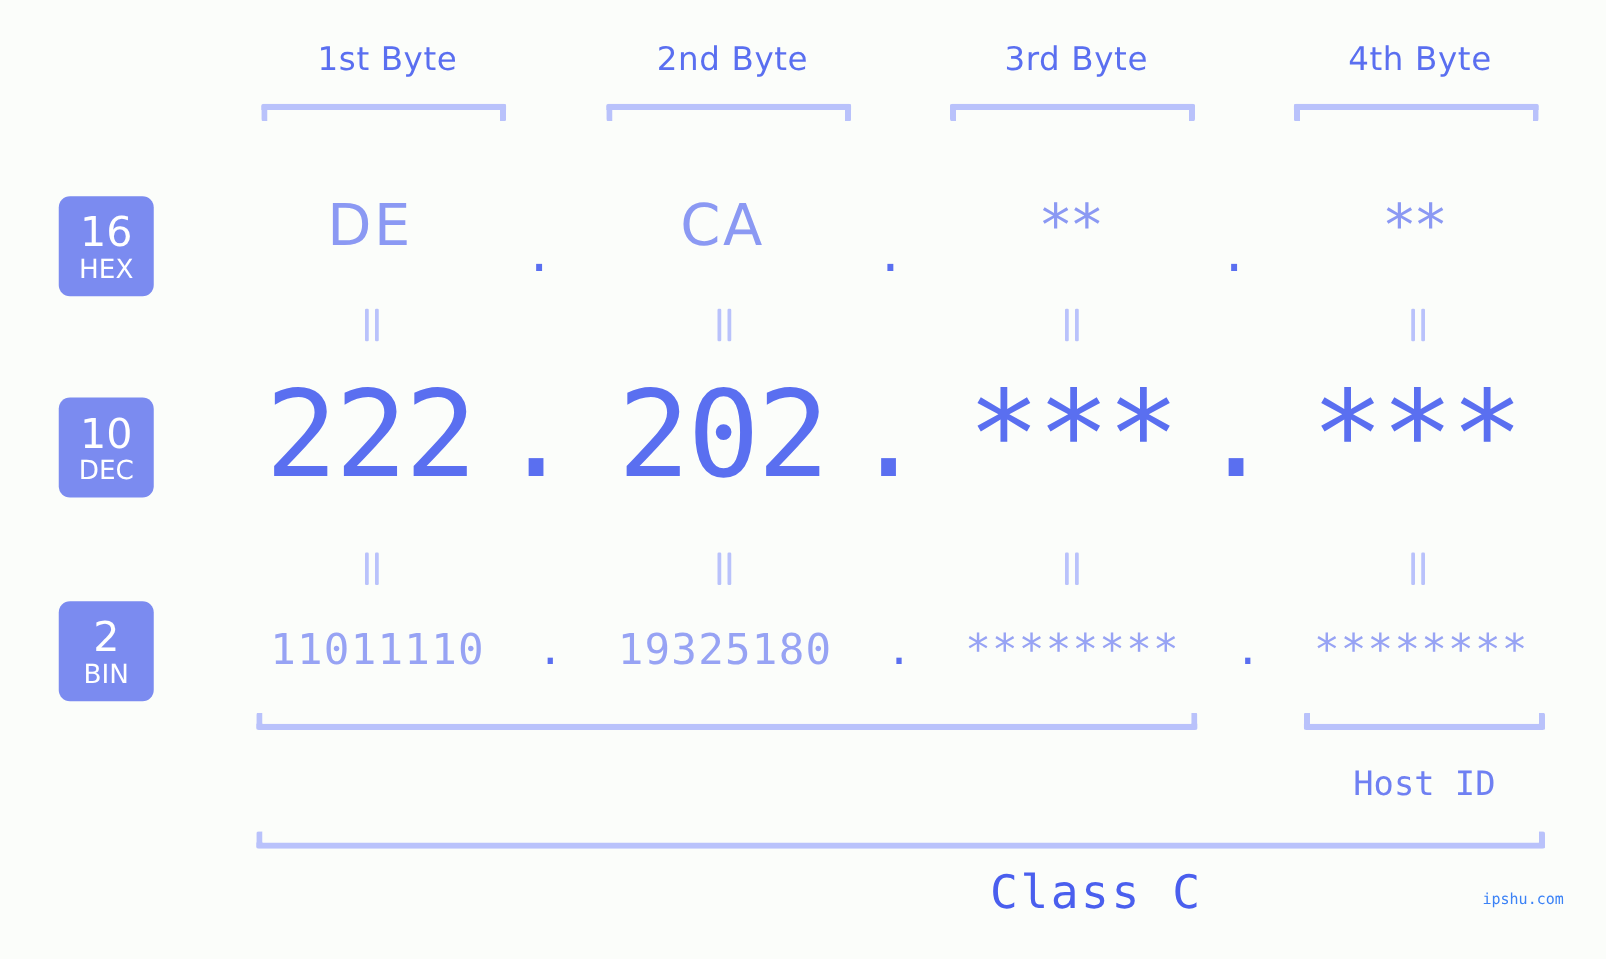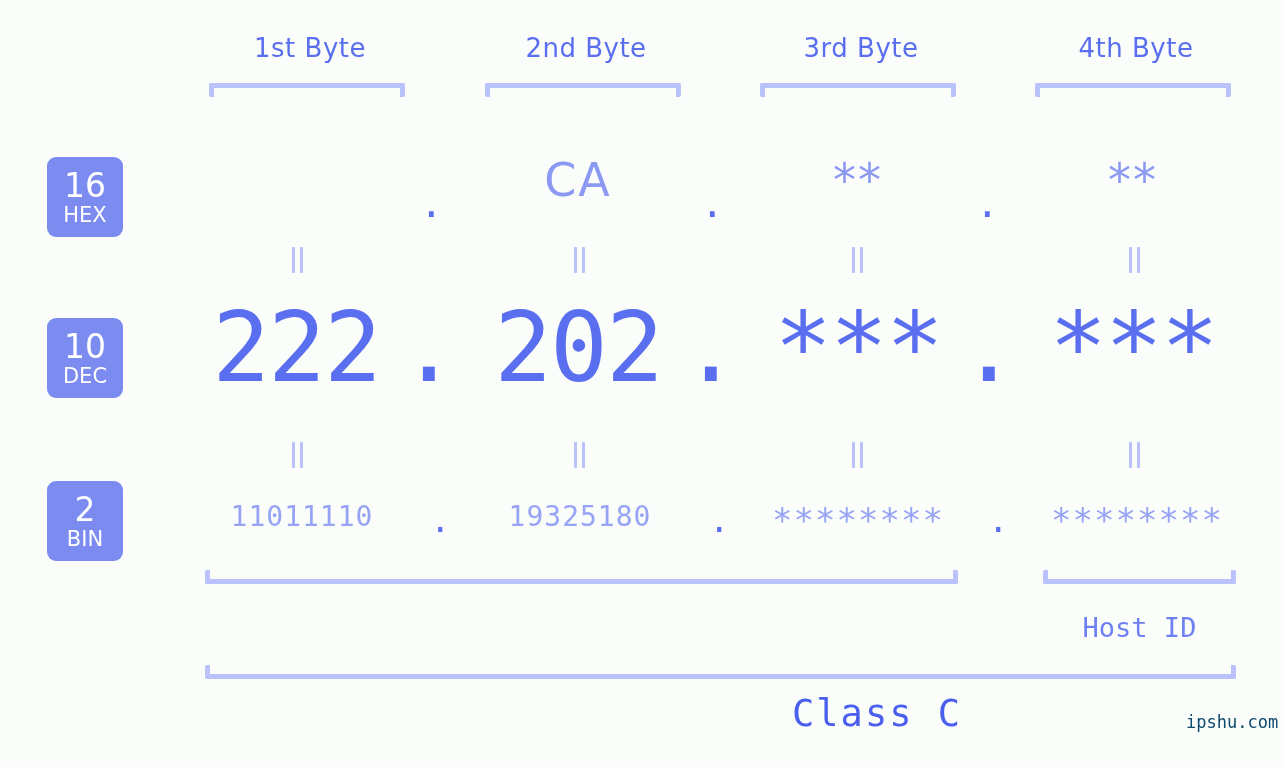--- a/index.html
+++ b/index.html
@@ -122,21 +122,21 @@
     position: absolute;
     font-family: "DejaVu Sans Mono", monospace;
     font-size: 96px;
     color: #5a6ff0;
     line-height: 1;
   }
 
   
   .bin-val {
     font-family: "DejaVu Sans Mono", monospace;
-    font-size: 28px;
+    font-size: 34px;
     color: #97a3f4;
     letter-spacing: 1px;
     line-height: 1;
   }
   .bin-star {
     font-family: "DejaVu Sans Mono", monospace;
     font-size: 34px;
     color: #97a3f4;
     letter-spacing: 1px;
     line-height: 1;
@@ -183,22 +183,22 @@
     font-size: 37px;
     color: #4a5fee;
     text-align: right;
     white-space: nowrap;
     letter-spacing: 2px;
   }
 
   .watermark {
     position: absolute;
     font-family: "DejaVu Sans Mono", monospace;
-    font-size: 17px;
-    color: #0c4a6e;
+    font-size: 12px;
+    color: #3b82f6;
     white-space: nowrap;
   }
 </style>
 </head>
 <body>
 
 <div id="stage">
 
   <div class="byte-caption" style="left:180px;">1st Byte</div>
   <div class="byte-caption" style="left:456px;">2nd Byte</div>
@@ -216,20 +216,21 @@
   </div>
   <div class="badge" style="top:318px;">
     <span class="num">10</span>
     <span class="lbl">DEC</span>
   </div>
   <div class="badge" style="top:481px;">
     <span class="num">2</span>
     <span class="lbl">BIN</span>
   </div>
 
+  <div class="row-cell hex-val" style="left:180px; top:153px; width:232px;">DE</div>
   <div class="hex-dot" style="left:424px; top:178px;">.</div>
   <div class="row-cell hex-val" style="left:462px; top:153px; width:232px;">CA</div>
   <div class="hex-dot" style="left:705px; top:178px;">.</div>
   <div class="row-cell hex-val" style="left:742px; top:153px; width:232px;">**</div>
   <div class="hex-dot" style="left:980px; top:178px;">.</div>
   <div class="row-cell hex-val" style="left:1017px; top:153px; width:232px;">**</div>
 
   <div class="eqsep" style="left:288px; top:247px;">
     <span></span>
       <span></span>

